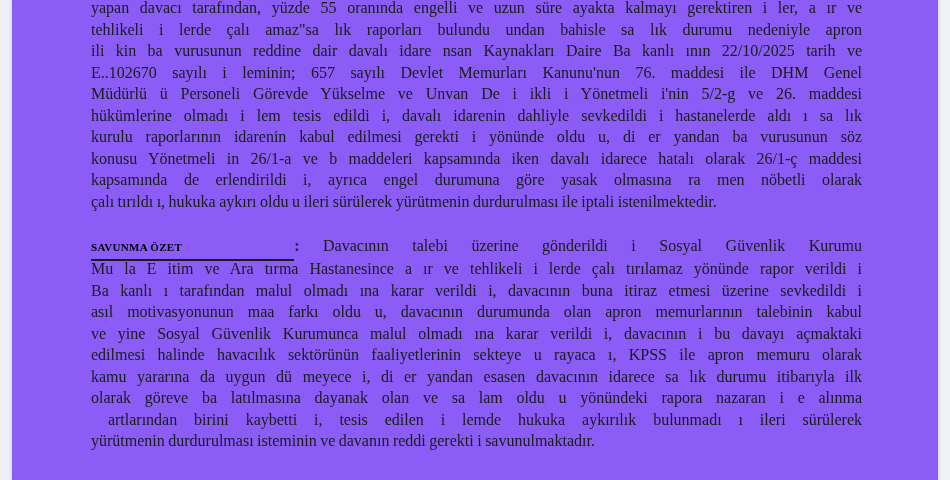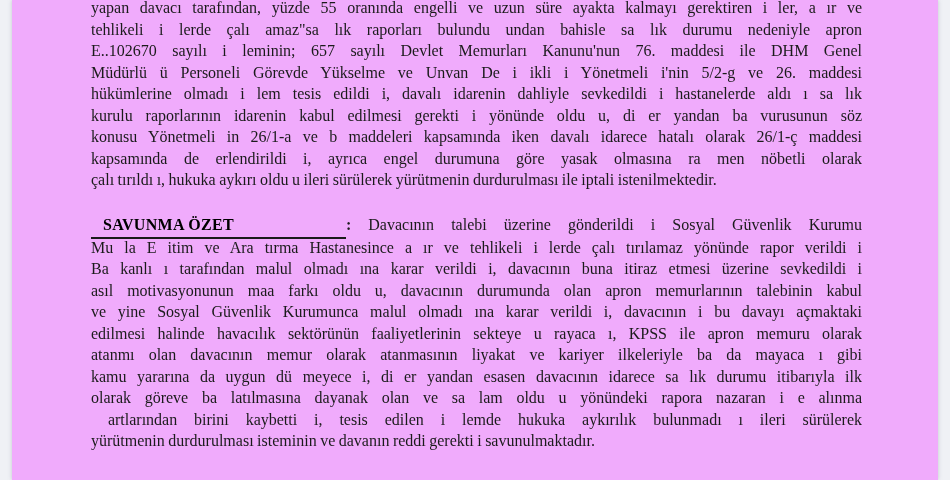--- a/index.html
+++ b/index.html
@@ -4,21 +4,21 @@
 <style>
   html,body{margin:0;padding:0;}
   body{
     width:950px;height:480px;overflow:hidden;
     background:#eff1f5;
     font-family:"Liberation Serif","DejaVu Serif",serif;
   }
   .page{
     position:absolute;left:12px;top:0;
     width:926px;height:480px;
-    background:#f0abfc;
+    background:#8b5cf6;
     box-shadow:0 0 4px rgba(110,120,140,.35);
     overflow:hidden;
   }
   .textblock{
     position:absolute;left:79px;top:0;width:771px;
     color:#1b1b1b;
     font-size:16px;
   }
   .para{margin:0;}
   .para-claims{margin-top:-3px;}
@@ -32,55 +32,55 @@
   .ln.last{text-align:center;text-align-last:left;}
   .headline{
     height:24px;line-height:24px;
     text-align:justify;text-align-last:justify;
   }
   .hgroup{
     display:inline-flex;align-items:baseline;
     border-bottom:2px solid #1a1a1a;
   }
   .hd{
-    font-weight:bold;font-size:16px;color:#000;
-    letter-spacing:.3px;white-space:nowrap;margin-left:12px;
+    font-weight:bold;font-size:11px;color:#000;
+    letter-spacing:.3px;white-space:nowrap;
   }
   .hblank{display:inline-block;width:112px;height:1px;}
   .colon{font-weight:bold;}
 </style>
 </head>
 <body>
 
 <div class="page">
   <div class="textblock">
 
     <div class="para para-claims">
       <div class="ln">yapan davacı tarafından, yüzde 55 oranında engelli ve uzun süre ayakta kalmayı gerektiren i ler, a ır ve</div>
       <div class="ln">tehlikeli i lerde çalı amaz"sa lık raporları bulundu undan bahisle sa lık durumu nedeniyle apron</div>
+      <div class="ln">ili kin ba vurusunun reddine dair davalı idare nsan Kaynakları Daire Ba kanlı ının 22/10/2025 tarih ve</div>
       <div class="ln">E..102670 sayılı i leminin; 657 sayılı Devlet Memurları Kanunu'nun 76. maddesi ile DHM  Genel</div>
       <div class="ln">Müdürlü ü Personeli Görevde Yükselme ve Unvan De i ikli i Yönetmeli i'nin 5/2-g ve 26. maddesi</div>
       <div class="ln">hükümlerine olmadı i lem tesis edildi i, davalı idarenin dahliyle sevkedildi i hastanelerde aldı ı sa lık</div>
       <div class="ln">kurulu raporlarının idarenin kabul edilmesi gerekti i yönünde oldu u, di er yandan ba vurusunun söz</div>
       <div class="ln">konusu Yönetmeli in 26/1-a ve b maddeleri kapsamında iken davalı idarece hatalı olarak 26/1-ç maddesi</div>
       <div class="ln">kapsamında de erlendirildi i, ayrıca engel durumuna göre yasak olmasına ra men nöbetli olarak</div>
       <div class="ln last">çalı tırıldı ı, hukuka aykırı oldu u ileri sürülerek yürütmenin durdurulması ile iptali  istenilmektedir.</div>
     </div>
 
     <div class="para para-defense">
       <div class="headline"><span class="hgroup">
             <span class="hd">SAVUNMA ÖZET</span>
             <span class="hblank"></span>
           </span><span class="colon">:</span> <span class="rest">Davacının talebi üzerine gönderildi i Sosyal Güvenlik Kurumu</span></div>
       <div class="ln">Mu la E itim ve Ara tırma Hastanesince a ır ve tehlikeli i lerde çalı tırılamaz yönünde rapor verildi i</div>
       <div class="ln">Ba kanlı ı tarafından malul olmadı ına karar verildi i, davacının buna itiraz etmesi üzerine sevkedildi i</div>
       <div class="ln">asıl motivasyonunun maa  farkı oldu u, davacının durumunda olan apron memurlarının talebinin kabul</div>
       <div class="ln">ve yine Sosyal Güvenlik Kurumunca malul olmadı ına karar verildi i, davacının i bu davayı açmaktaki</div>
       <div class="ln">edilmesi halinde havacılık sektörünün faaliyetlerinin sekteye u rayaca ı, KPSS ile apron memuru olarak</div>
-      <div class="ln">atanmı  olan davacının memur olarak atanmasının liyakat ve kariyer ilkeleriyle ba da mayaca ı gibi</div>
       <div class="ln">kamu yararına da uygun dü meyece i, di er yandan esasen davacının idarece sa lık durumu itibarıyla ilk</div>
       <div class="ln">olarak göreve ba latılmasına dayanak olan ve sa lam oldu u yönündeki rapora nazaran i e alınma</div>
       <div class="ln">&nbsp;artlarından birini kaybetti i, tesis edilen i lemde hukuka aykırılık bulunmadı ı ileri sürülerek</div>
       <div class="ln last">yürütmenin durdurulması isteminin ve davanın reddi gerekti i savunulmaktadır.</div>
     </div>
 
   </div>
 </div>
 
 </body></html>

